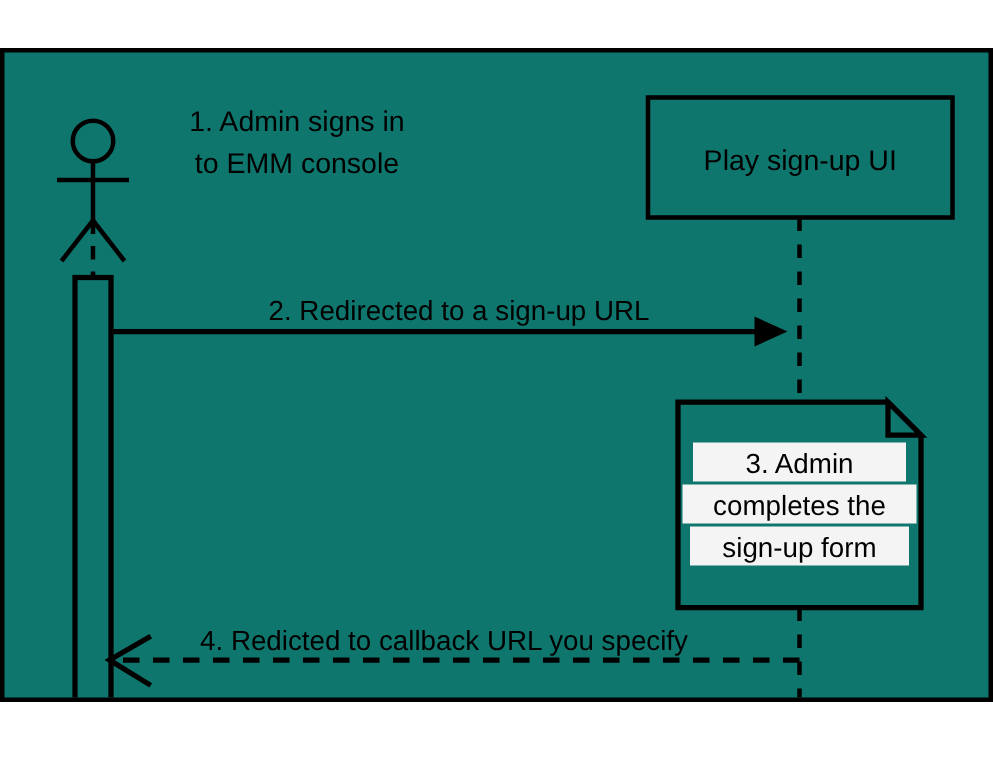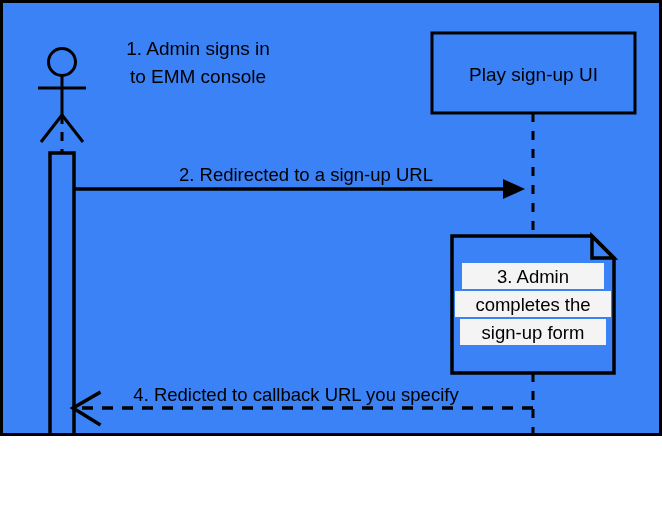--- a/index.html
+++ b/index.html
@@ -8,24 +8,25 @@
     padding: 0;
     background: #ffffff;
   }
   body {
     font-family: "Liberation Sans", sans-serif;
   }
   #canvas {
     position: relative;
     width: 662px;
     height: 436px;
-    background: #3b82f6;
+    background: #0f766e;
     box-sizing: border-box;
     border: 3px solid #000000;
     overflow: hidden;
+    margin-top: 32px;
   }
   #diagram-svg {
     position: absolute;
     left: 0;
     top: 0;
     width: 662px;
     height: 512px;
   }
   .dgm-text {
     font-family: "Liberation Sans", sans-serif;

